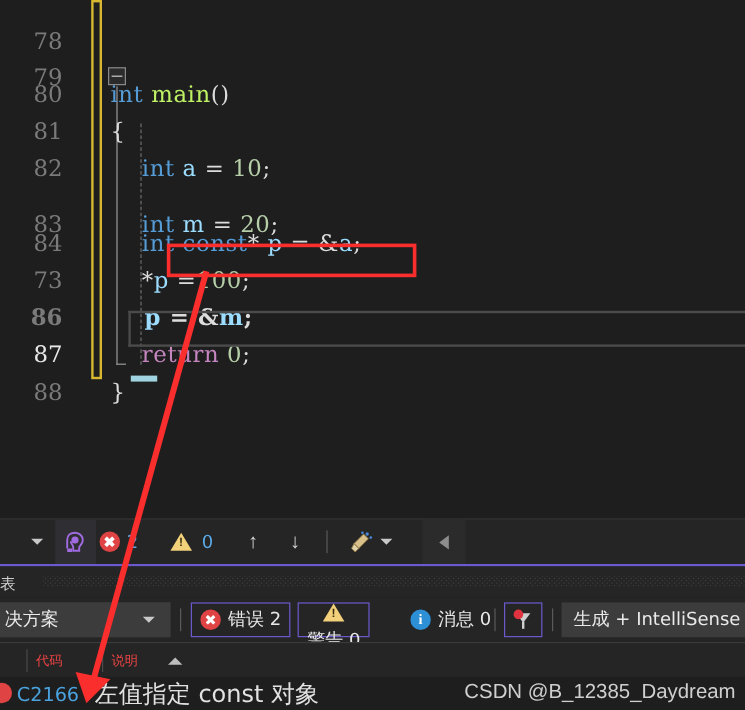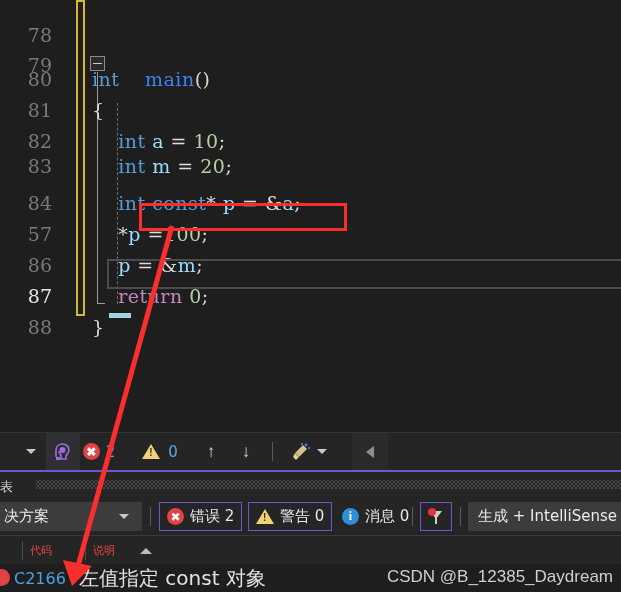--- a/index.html
+++ b/index.html
@@ -50,21 +50,21 @@
     font-family: "DejaVu Serif", serif;
     font-size: 19px;
     letter-spacing: 0.5px;
     white-space: pre;
   }
 
   
   .t-plain   { color: #dcdcdc; }
   .t-key     { color: #569cd6; }
   .t-num     { color: #b5cea8; }
-  .t-fn      { color: #3b82f6; margin-left: 19px; }
+  .t-fn      { color: #bef264; }
   .t-pp      { color: #9b9b9b; }
   .t-str     { color: #d69d85; }
   .t-ctrl    { color: #c586c0; }
   .t-var     { color: #9cdcfe; }
   .t-punc    { color: #dcdcdc; }
 
   
   #change-bar {
     position: absolute;
     left: 76px;
@@ -415,24 +415,24 @@
   <div id="fold-line-foot"></div>
 
   <div class="guide" style="top:103px;height:201px;"></div>
 
   <div id="lines-container">
       <div class="code-line" style="top: 20px; padding-left: 22px;"><span class="lnum">78</span><span class="codetext"></span></div>
       <div class="code-line" style="top: 50px;"><span class="lnum">79</span></div>
       <div class="code-line" style="top: 64px;"><span class="lnum">80</span><span class="codetext"><span class="t-key">int</span><span class="t-plain"> </span><span class="t-fn">main</span><span class="t-punc">()</span></span></div>
       <div class="code-line" style="top: 95px;"><span class="lnum">81</span><span class="codetext"><span class="t-punc">{</span></span></div>
       <div class="code-line" style="top: 126px;"><span class="lnum">82</span><span class="codetext"><span class="t-key">    int</span><span class="t-plain"> </span><span class="t-var">a</span><span class="t-punc"> = </span><span class="t-num">10</span><span class="t-punc">;</span></span></div>
-      <div class="code-line" style="top: 151px;"><span class="lnum">83</span><span class="codetext"><span class="t-key">    int</span><span class="t-plain"> </span><span class="t-var">m</span><span class="t-punc"> = </span><span class="t-num">20</span><span class="t-punc">;</span></span></div>
+      <div class="code-line" style="top: 172px;"><span class="lnum">83</span><span class="codetext"><span class="t-key">    int</span><span class="t-plain"> </span><span class="t-var">m</span><span class="t-punc"> = </span><span class="t-num">20</span><span class="t-punc">;</span></span></div>
       <div class="code-line" style="top: 188px;"><span class="lnum">84</span><span class="codetext"><span class="t-key">    int const</span><span class="t-punc">* </span><span class="t-var">p</span><span class="t-punc"> = &amp;</span><span class="t-var">a</span><span class="t-punc">;</span></span></div>
-      <div class="code-line" style="top: 219px;"><span class="lnum">57</span><span class="codetext"><span class="t-punc">    *</span><span class="t-var">p</span><span class="t-punc"> =</span><span class="t-num">100</span><span class="t-punc">;</span></span></div>
-      <div class="code-line" style="top: 250px;"><span class="lnum">86</span><span class="codetext"><span class="t-var">    p</span><span class="t-punc"> = &amp;</span><span class="t-var">m</span><span class="t-punc">;</span></span></div>
+      <div class="code-line" style="top: 219px;"><span class="lnum">73</span><span class="codetext"><span class="t-punc">    *</span><span class="t-var">p</span><span class="t-punc"> =</span><span class="t-num">100</span><span class="t-punc">;</span></span></div>
+      <div class="code-line" style="top: 250px; font-weight: bold;"><span class="lnum">86</span><span class="codetext"><span class="t-var">    p</span><span class="t-punc"> = &amp;</span><span class="t-var">m</span><span class="t-punc">;</span></span></div>
       <div class="code-line" style="top: 281px;"><span class="lnum current">87</span><span class="codetext"><span class="t-ctrl">    return</span><span class="t-plain"> </span><span class="t-num">0</span><span class="t-punc">;</span></span></div>
       <div class="code-line" style="top: 312px;"><span class="lnum">88</span><span class="codetext"><span class="t-punc">}</span></span></div>
     </div>
 
   <div id="current-line-box"></div>
   <div id="cursor-underline"></div>
   <div id="red-box"></div>
 </div>
 
 <div id="nav-toolbar">
@@ -486,21 +486,21 @@
     <span class="caret-dn"></span>
   </div>
 
   <div class="sepbar" style="left:150px;"></div>
 
   <div class="chip" style="left:159px;">
     <span class="err-circle">✖</span>
     <span>错误 2</span>
   </div>
 
-  <div class="chip" style="left:248px;">
+  <div class="chip" style="left:248px;flex-direction:column;">
     <span class="warn-tri"></span>
     <span>警告 0</span>
   </div>
 
   <div class="chip noborder" style="left:334px;">
     <span class="info-circle">i</span>
     <span>消息 0</span>
   </div>
 
   <div class="sepbar" style="left:412px;"></div>

